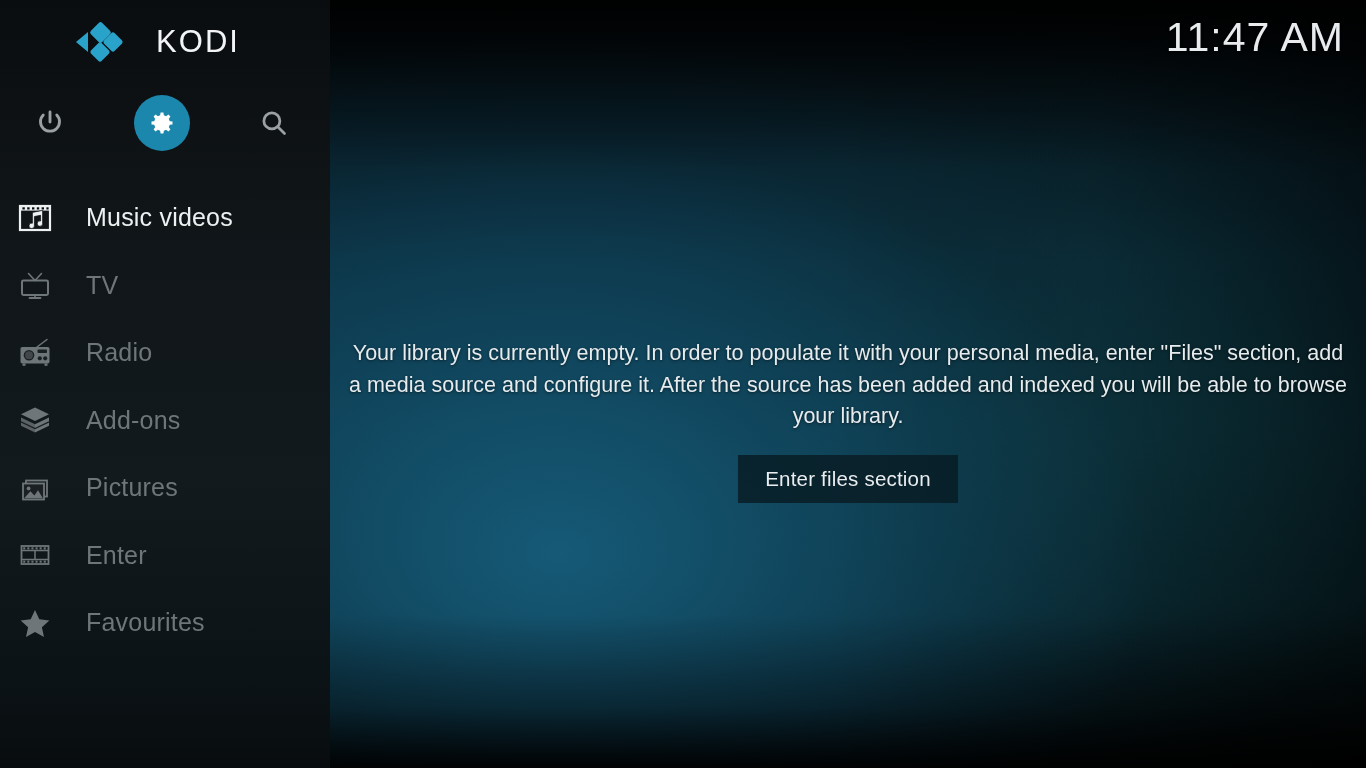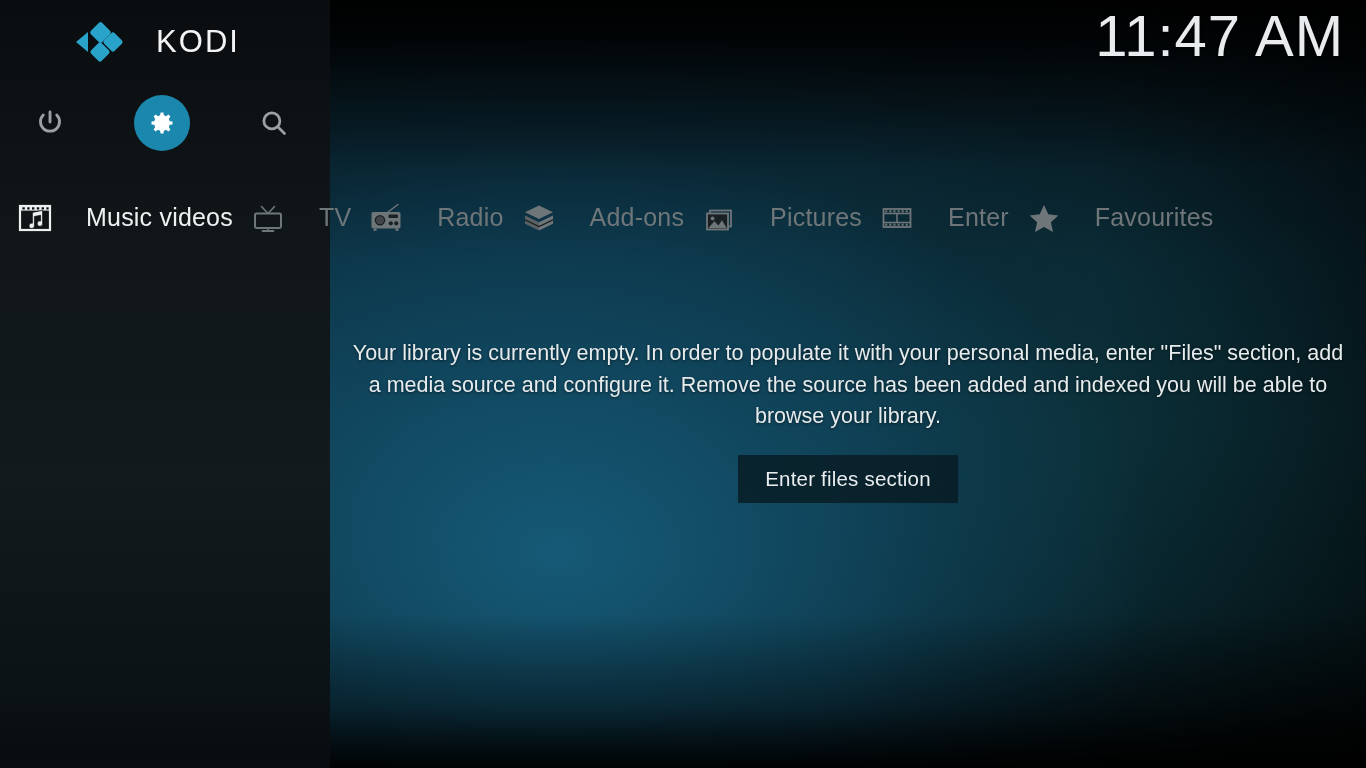--- a/index.html
+++ b/index.html
@@ -81,21 +81,21 @@
   }
   .icon-btn.spacer-left  { margin-left:-12px; }
   .icon-btn.settings {
     background:#1c87ad;
     margin-left:56px;
   }
   .icon-btn.search { margin-left:56px; }
   .icon-btn svg { display:block; }
 
   
-  .menu { margin-top:22px; display:flex; }
+  .menu { margin-top:22px; display:flex; flex-direction:column; }
   .menu-item {
     height:67.5px;
     display:flex; align-items:center;
     padding-left:12px;
   }
   .menu-icon {
     width:46px; height:42px;
     display:flex; align-items:center; justify-content:center;
     flex:0 0 46px;
   }
@@ -113,22 +113,22 @@
   
   .content {
     position:relative;
     z-index:2;
     flex:1 1 auto;
     height:768px;
   }
 
   .clock {
     position:absolute;
-    top:2px; right:22px;
-    font-size:58px;
+    top:14px; right:22px;
+    font-size:41px;
     color:#e8ecee;
     font-weight:300;
     letter-spacing:1px;
     text-shadow:0 1px 3px rgba(0,0,0,0.7);
     text-align:right;
   }
 
   .empty-block {
     position:absolute;
     left:0; right:0;
@@ -326,21 +326,21 @@
 
 
     </nav>
   </aside>
 
   <main class="content">
 
     <div class="clock">11:47 AM</div>
 
     <div class="empty-block">
-      <p class="empty-msg">Your library is currently empty. In order to populate it with your personal media, enter "Files" section, add a media source and configure it. Remove the source has been added and indexed you will be able to browse your library.</p>
+      <p class="empty-msg">Your library is currently empty. In order to populate it with your personal media, enter "Files" section, add a media source and configure it. After the source has been added and indexed you will be able to browse your library.</p>
 
       <div class="btn-row">
         <button class="action-btn">Enter files section</button>
       </div>
     </div>
 
   </main>
 
 </div>
 

